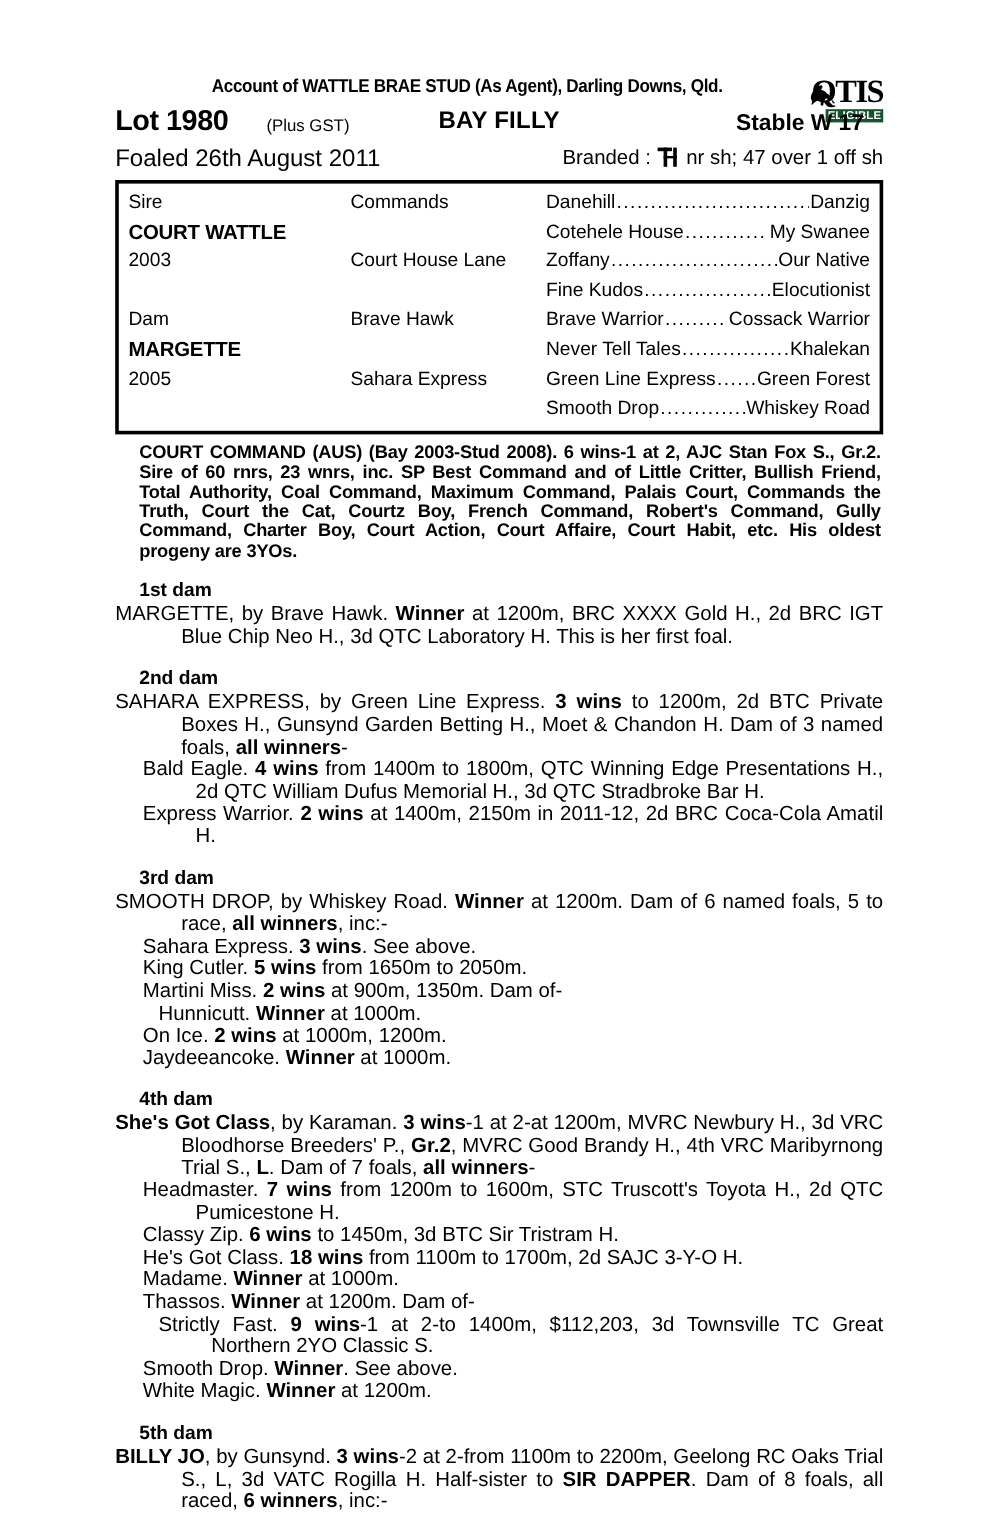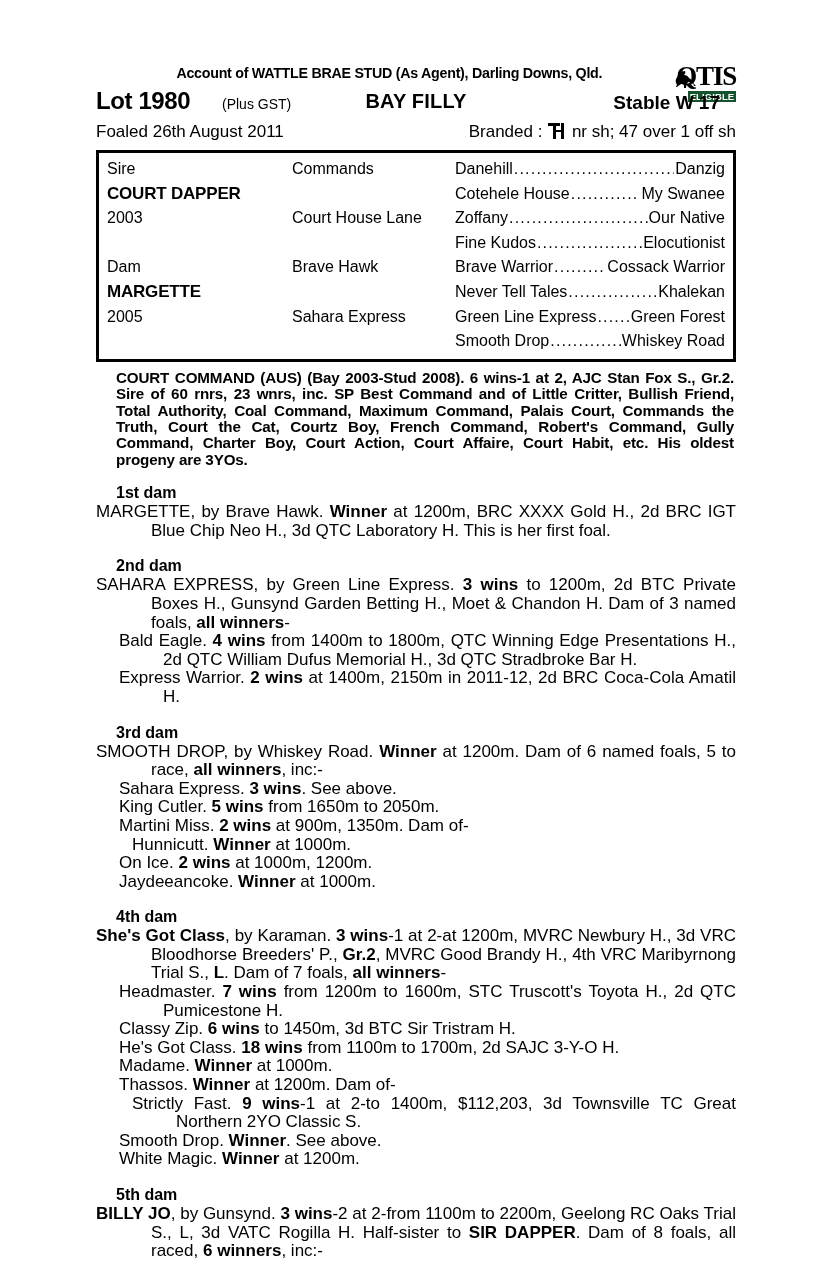--- a/index.html
+++ b/index.html
@@ -120,21 +120,21 @@
 
   .row-foaled {
     position: relative;
     height: 26px;
     margin-top: 3px;
     margin-bottom: 5px;
   }
   .foaled {
     position: absolute;
     left: 0; top: 0;
-    font-size: 17px;
+    font-size: 20px;
     line-height: 26px;
   }
   .branded {
     position: absolute;
     right: 0; top: 0;
     font-size: 17px;
     line-height: 26px;
     white-space: nowrap;
   }
   .brand-glyph {
@@ -289,21 +289,21 @@
         <div class="ped-row">
           <span class="c1">Sire</span>
           <span class="c2">Commands</span>
           <span class="c3">
             <span class="nm-l">Danehill</span>
             <span class="lead"></span>
             <span class="nm-r">Danzig</span>
           </span>
         </div>
         <div class="ped-row">
-          <span class="c1 b">COURT DAPPER</span>
+          <span class="c1 b">COURT WATTLE</span>
           <span class="c2"></span>
           <span class="c3">
             <span class="nm-l">Cotehele House</span>
             <span class="lead"></span>
             <span class="nm-r">My Swanee</span>
           </span>
         </div>
         <div class="ped-row">
           <span class="c1">2003</span>
           <span class="c2">Court House Lane</span>

